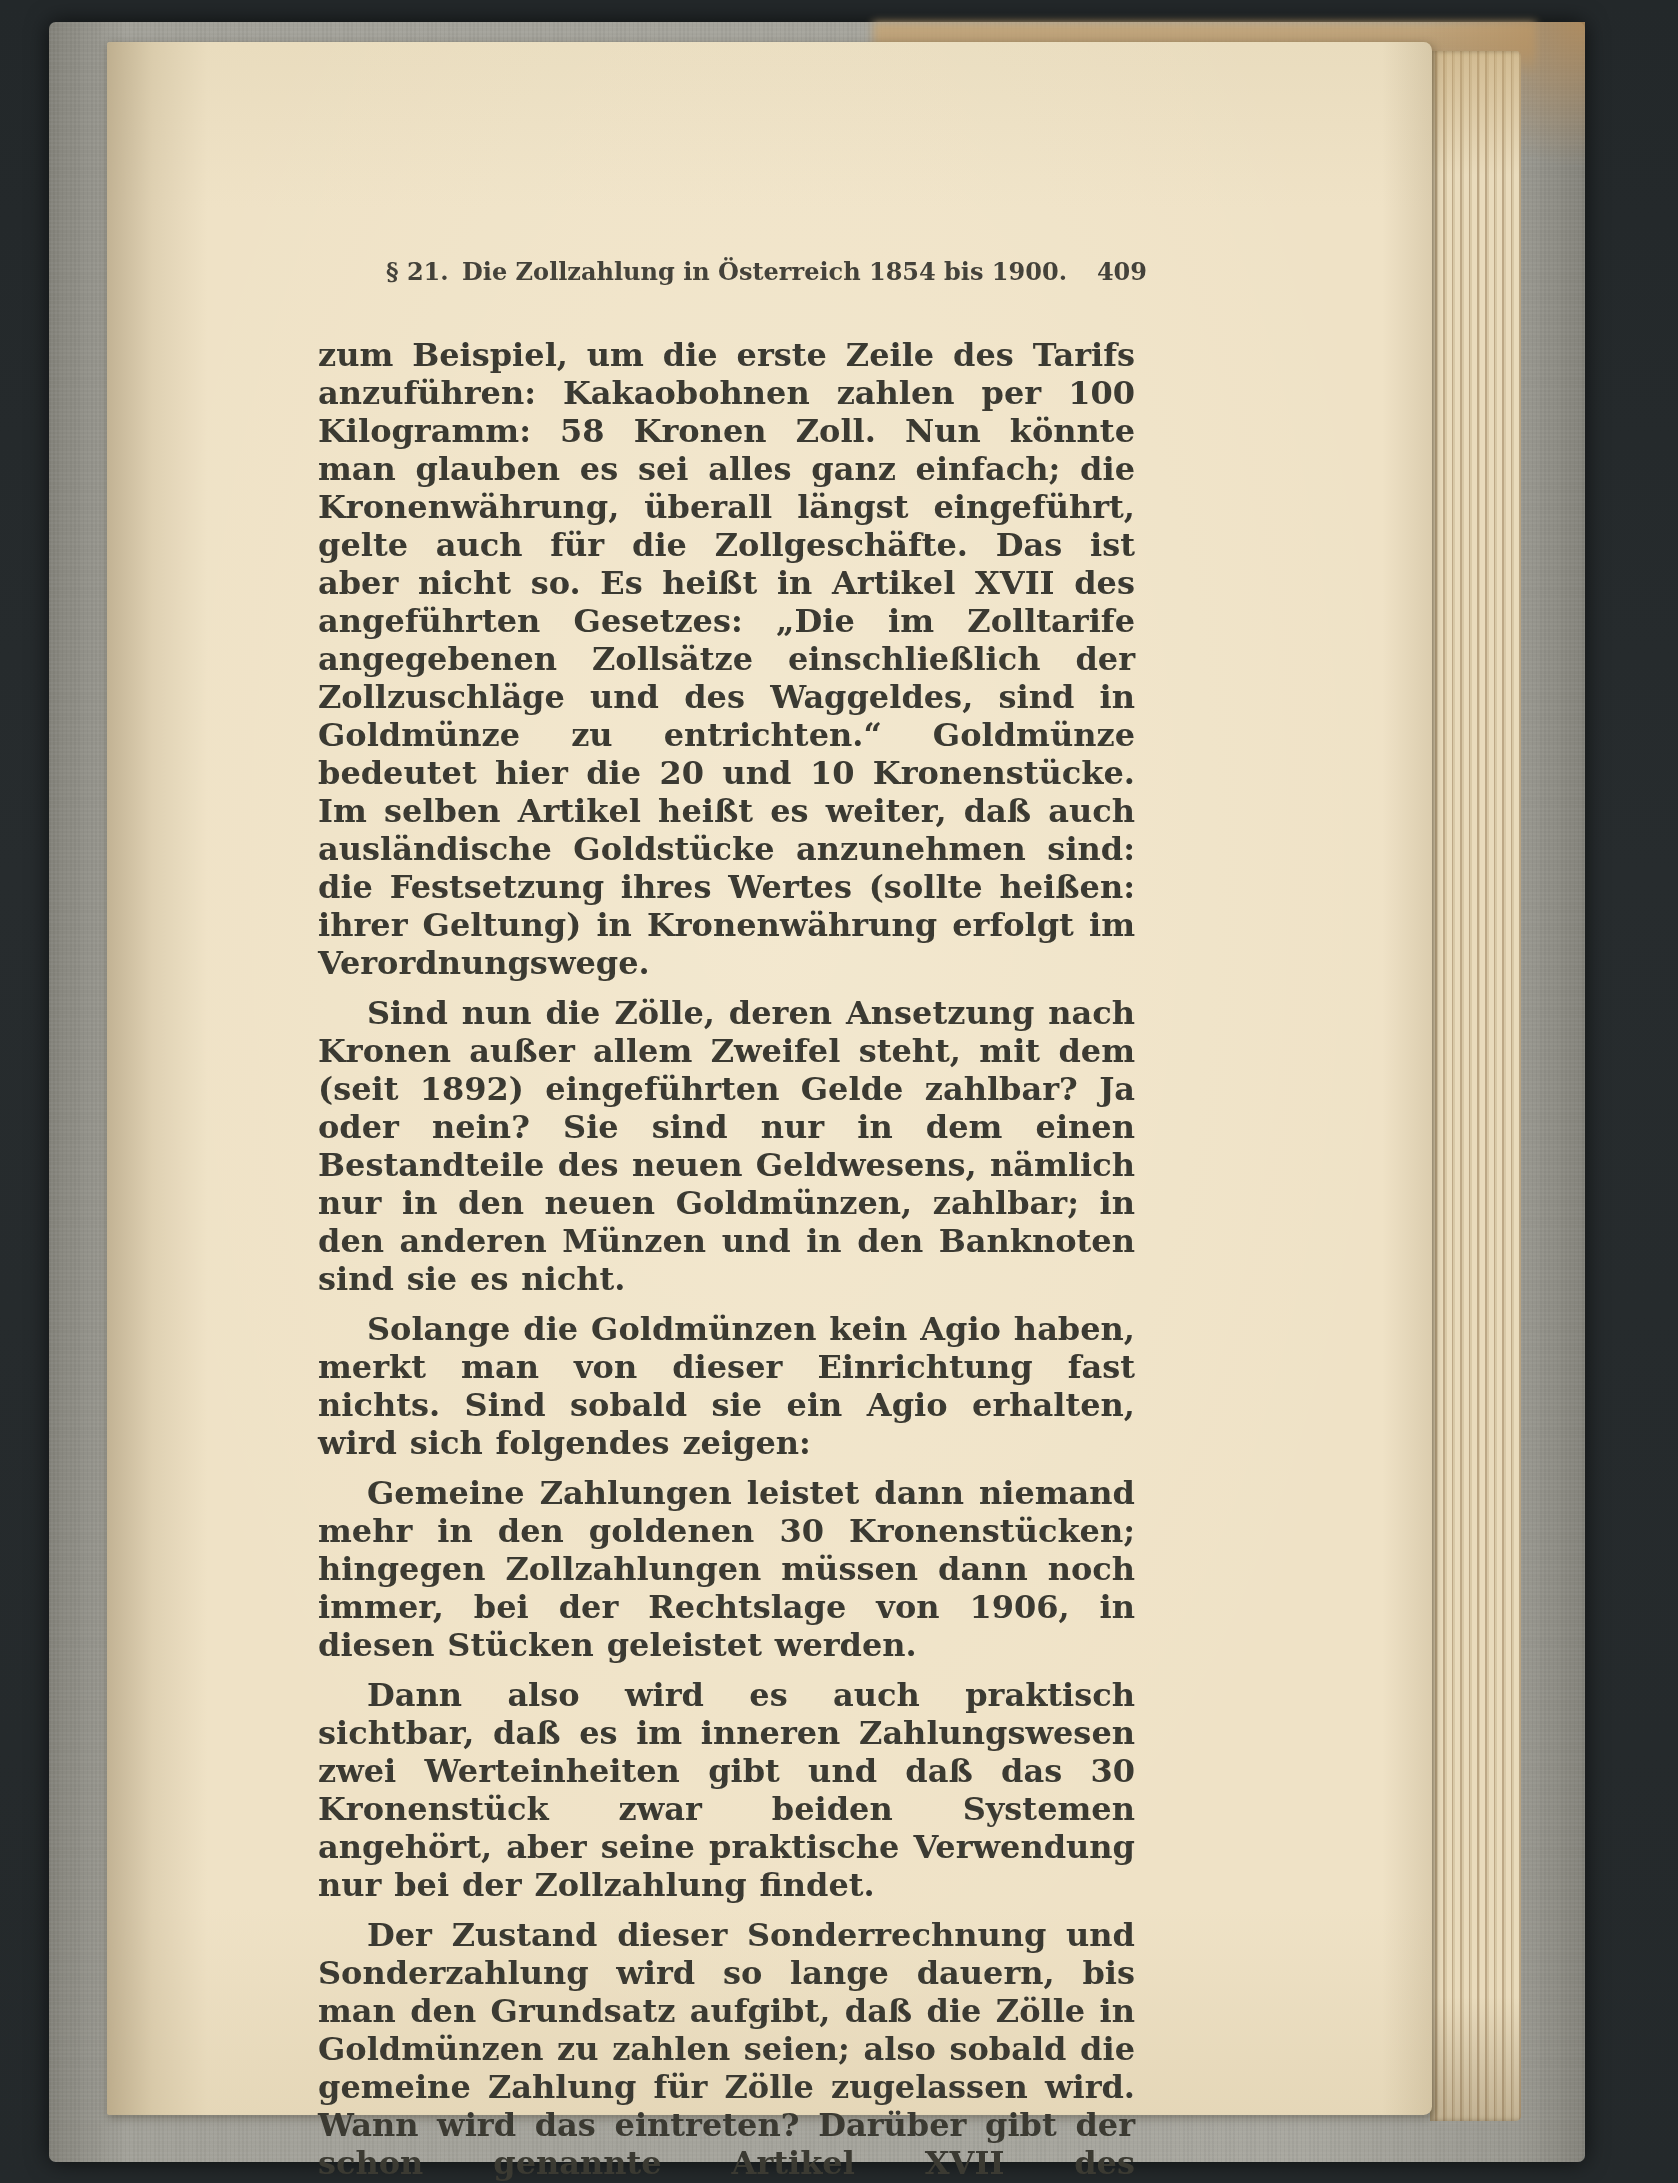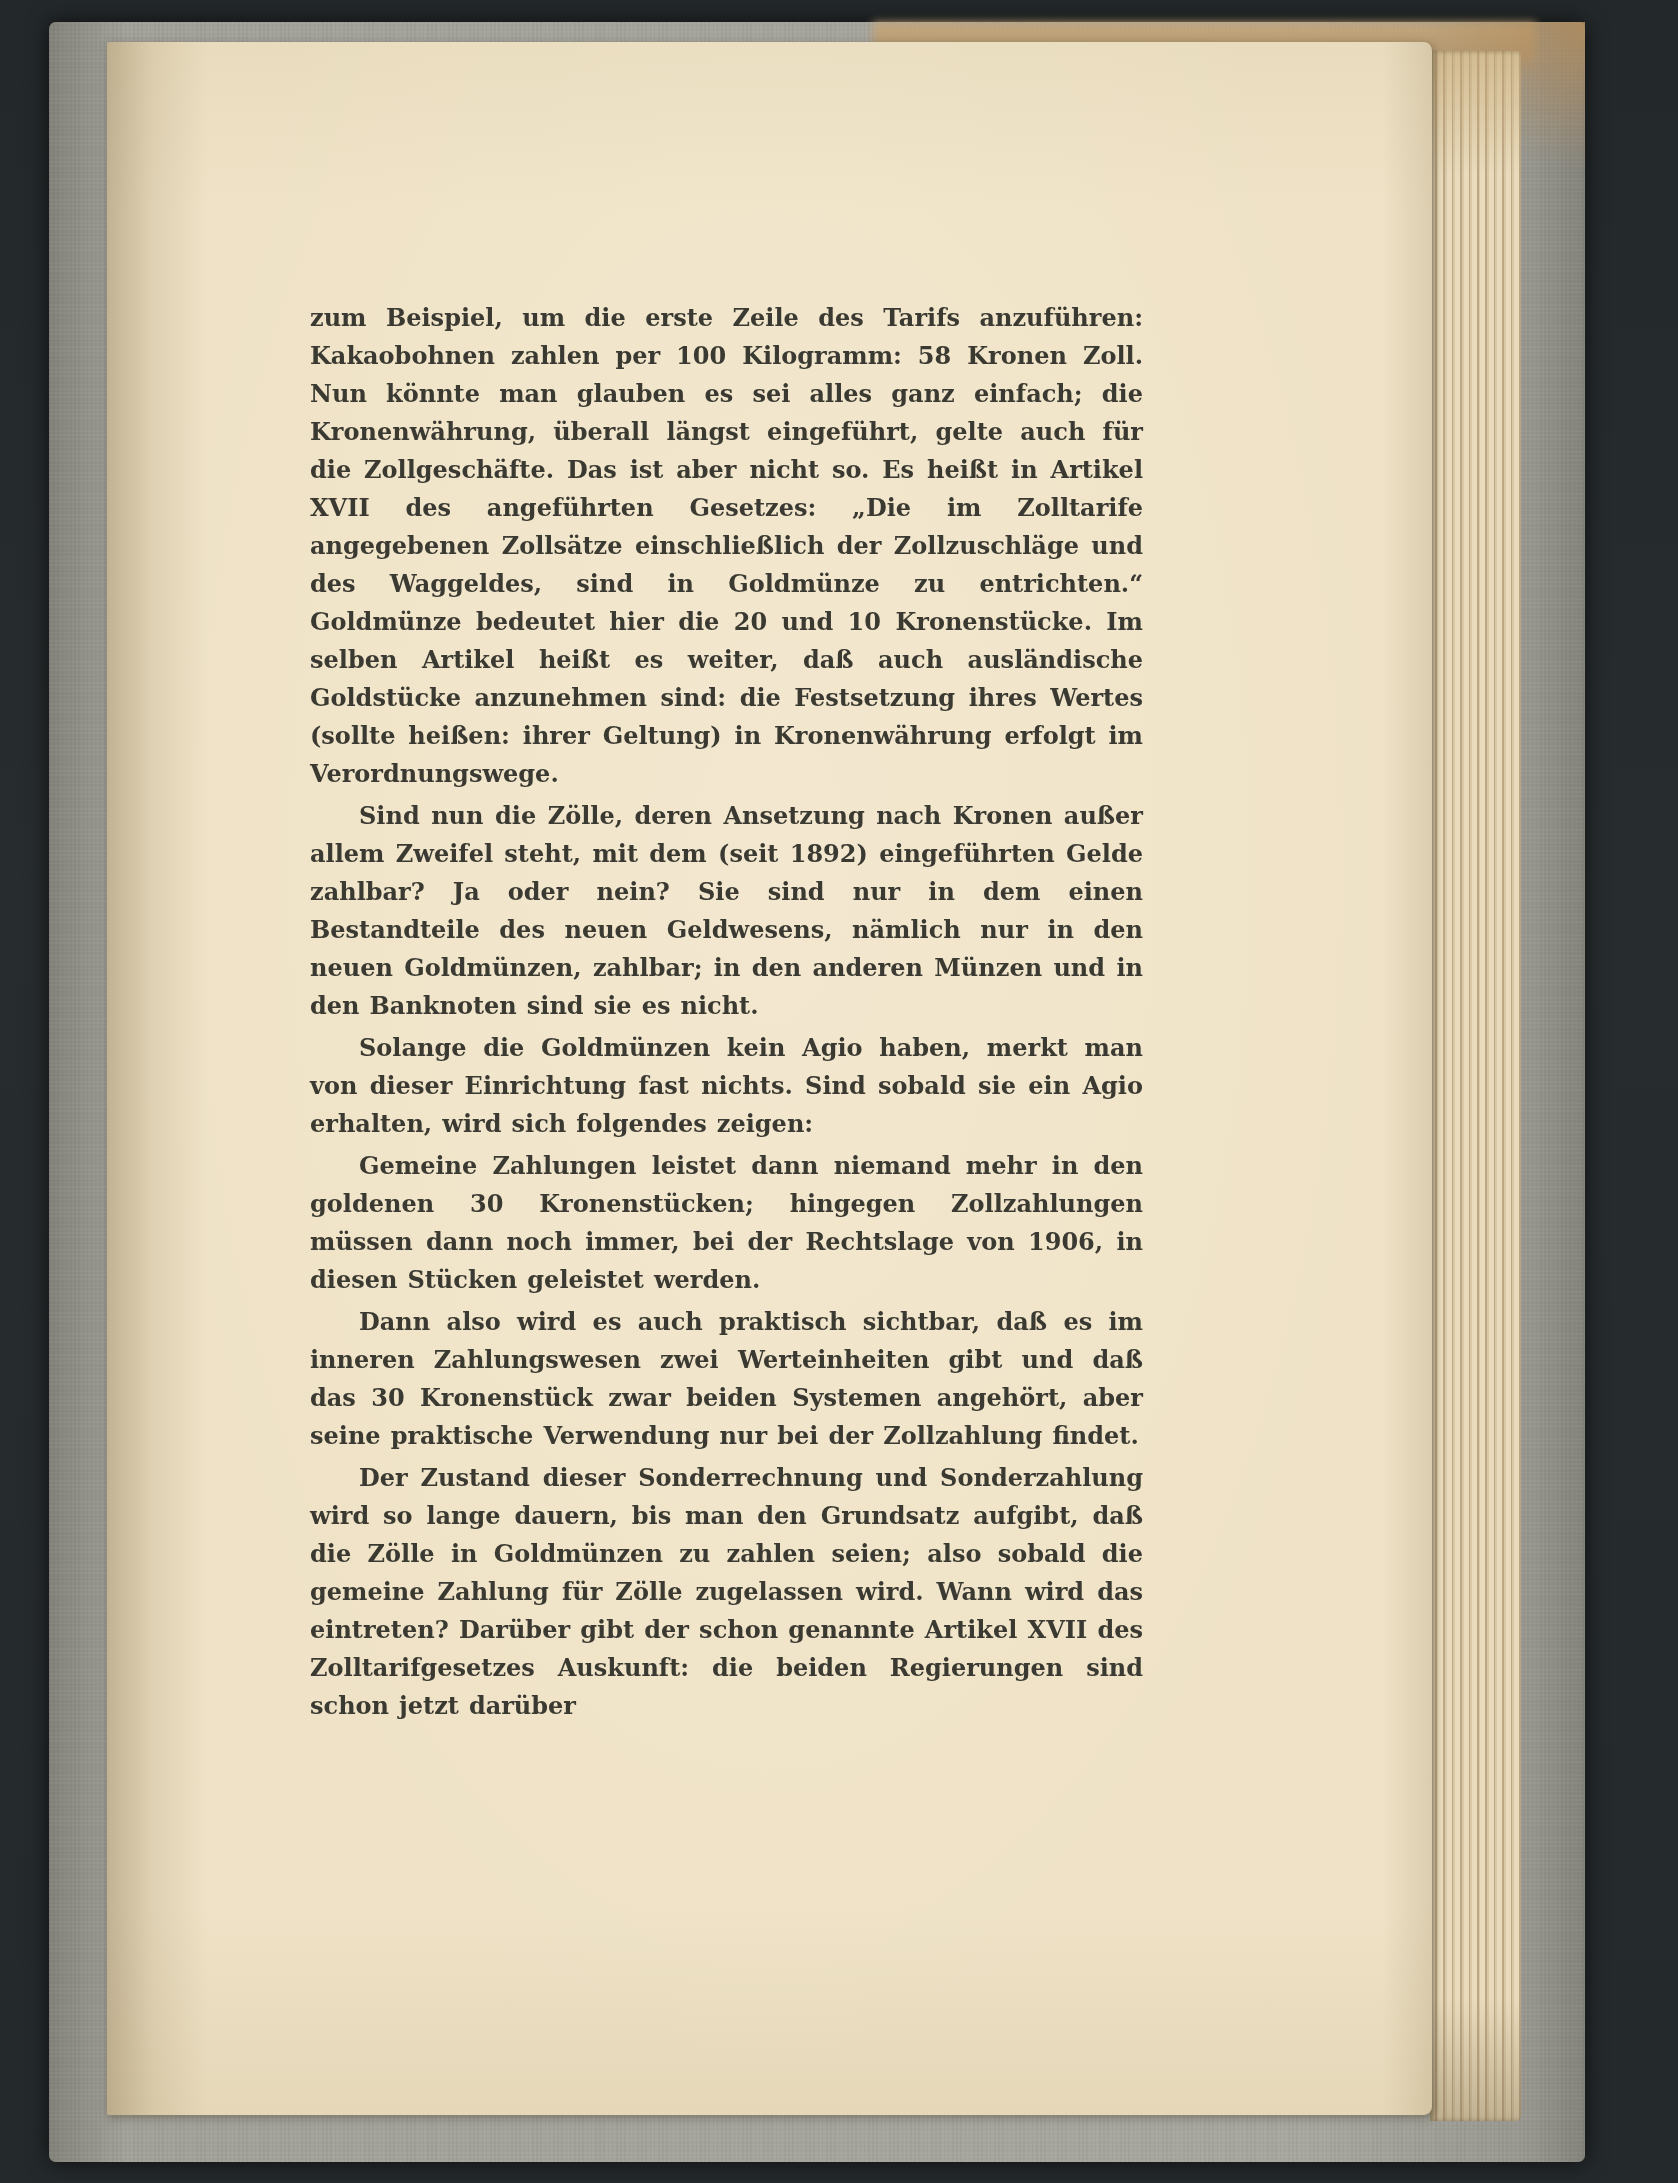--- a/index.html
+++ b/index.html
@@ -118,22 +118,22 @@
     right: 0;
     top: 0;
   }
   .body-text {
     margin-top: 42px;
     text-align: justify;
     hyphens: auto;
     -webkit-hyphens: auto;
   }
   .body-text p {
-    margin: 4px;
-    font-size: 24px;
+    margin: 12px;
+    font-size: 32px;
     line-height: 38px;
     font-weight: bold;
     color: #3b3a32;
     text-indent: 49px;
     word-spacing: 1.7px;
   }
   .body-text p.continuation { text-indent: 0; }
 </style>
 </head>
 <body>
@@ -145,20 +145,24 @@
     <div class="cover-worn-corner"></div>
     <div class="page-edges"></div>
   </div>
 
   <div class="page">
     <div class="page-gutter-shadow"></div>
     <div class="page-right-shade"></div>
 
     <div class="text-block">
 
+      <div class="page-header">
+        <span class="header-section">§ 21.</span><span>Die Zollzahlung in Österreich 1854 bis 1900.</span>
+        <span class="header-pagenum">409</span>
+      </div>
 
       <div class="body-text">
         <p class="continuation">zum Beispiel, um die erste Zeile des Tarifs anzuführen: Kakaobohnen zahlen per 100 Kilogramm: 58 Kronen Zoll. Nun könnte man glauben es sei alles ganz einfach; die Kronenwährung, überall längst eingeführt, gelte auch für die Zollgeschäfte. Das ist aber nicht so. Es heißt in Artikel XVII des angeführten Gesetzes: „Die im Zolltarife angegebenen Zollsätze einschließlich der Zollzuschläge und des Waggeldes, sind in Goldmünze zu entrichten.“ Goldmünze bedeutet hier die 20 und 10 Kronenstücke. Im selben Artikel heißt es weiter, daß auch ausländische Goldstücke anzunehmen sind: die Festsetzung ihres Wertes (sollte heißen: ihrer Geltung) in Kronenwährung erfolgt im Verordnungswege.</p>
         <p>Sind nun die Zölle, deren Ansetzung nach Kronen außer allem Zweifel steht, mit dem (seit 1892) eingeführten Gelde zahlbar? Ja oder nein? Sie sind nur in dem einen Bestandteile des neuen Geldwesens, nämlich nur in den neuen Goldmünzen, zahlbar; in den anderen Münzen und in den Banknoten sind sie es nicht.</p>
         <p>Solange die Goldmünzen kein Agio haben, merkt man von dieser Einrichtung fast nichts. Sind sobald sie ein Agio erhalten, wird sich folgendes zeigen:</p>
         <p>Gemeine Zahlungen leistet dann niemand mehr in den goldenen 30 Kronenstücken; hingegen Zollzahlungen müssen dann noch immer, bei der Rechtslage von 1906, in diesen Stücken geleistet werden.</p>
         <p>Dann also wird es auch praktisch sichtbar, daß es im inneren Zahlungswesen zwei Werteinheiten gibt und daß das 30 Kronenstück zwar beiden Systemen angehört, aber seine praktische Verwendung nur bei der Zollzahlung findet.</p>
         <p>Der Zustand dieser Sonderrechnung und Sonderzahlung wird so lange dauern, bis man den Grundsatz aufgibt, daß die Zölle in Goldmünzen zu zahlen seien; also sobald die gemeine Zahlung für Zölle zugelassen wird. Wann wird das eintreten? Darüber gibt der schon genannte Artikel XVII des Zolltarifgesetzes Auskunft: die beiden Regierungen sind schon jetzt darüber</p>
       </div>
 

